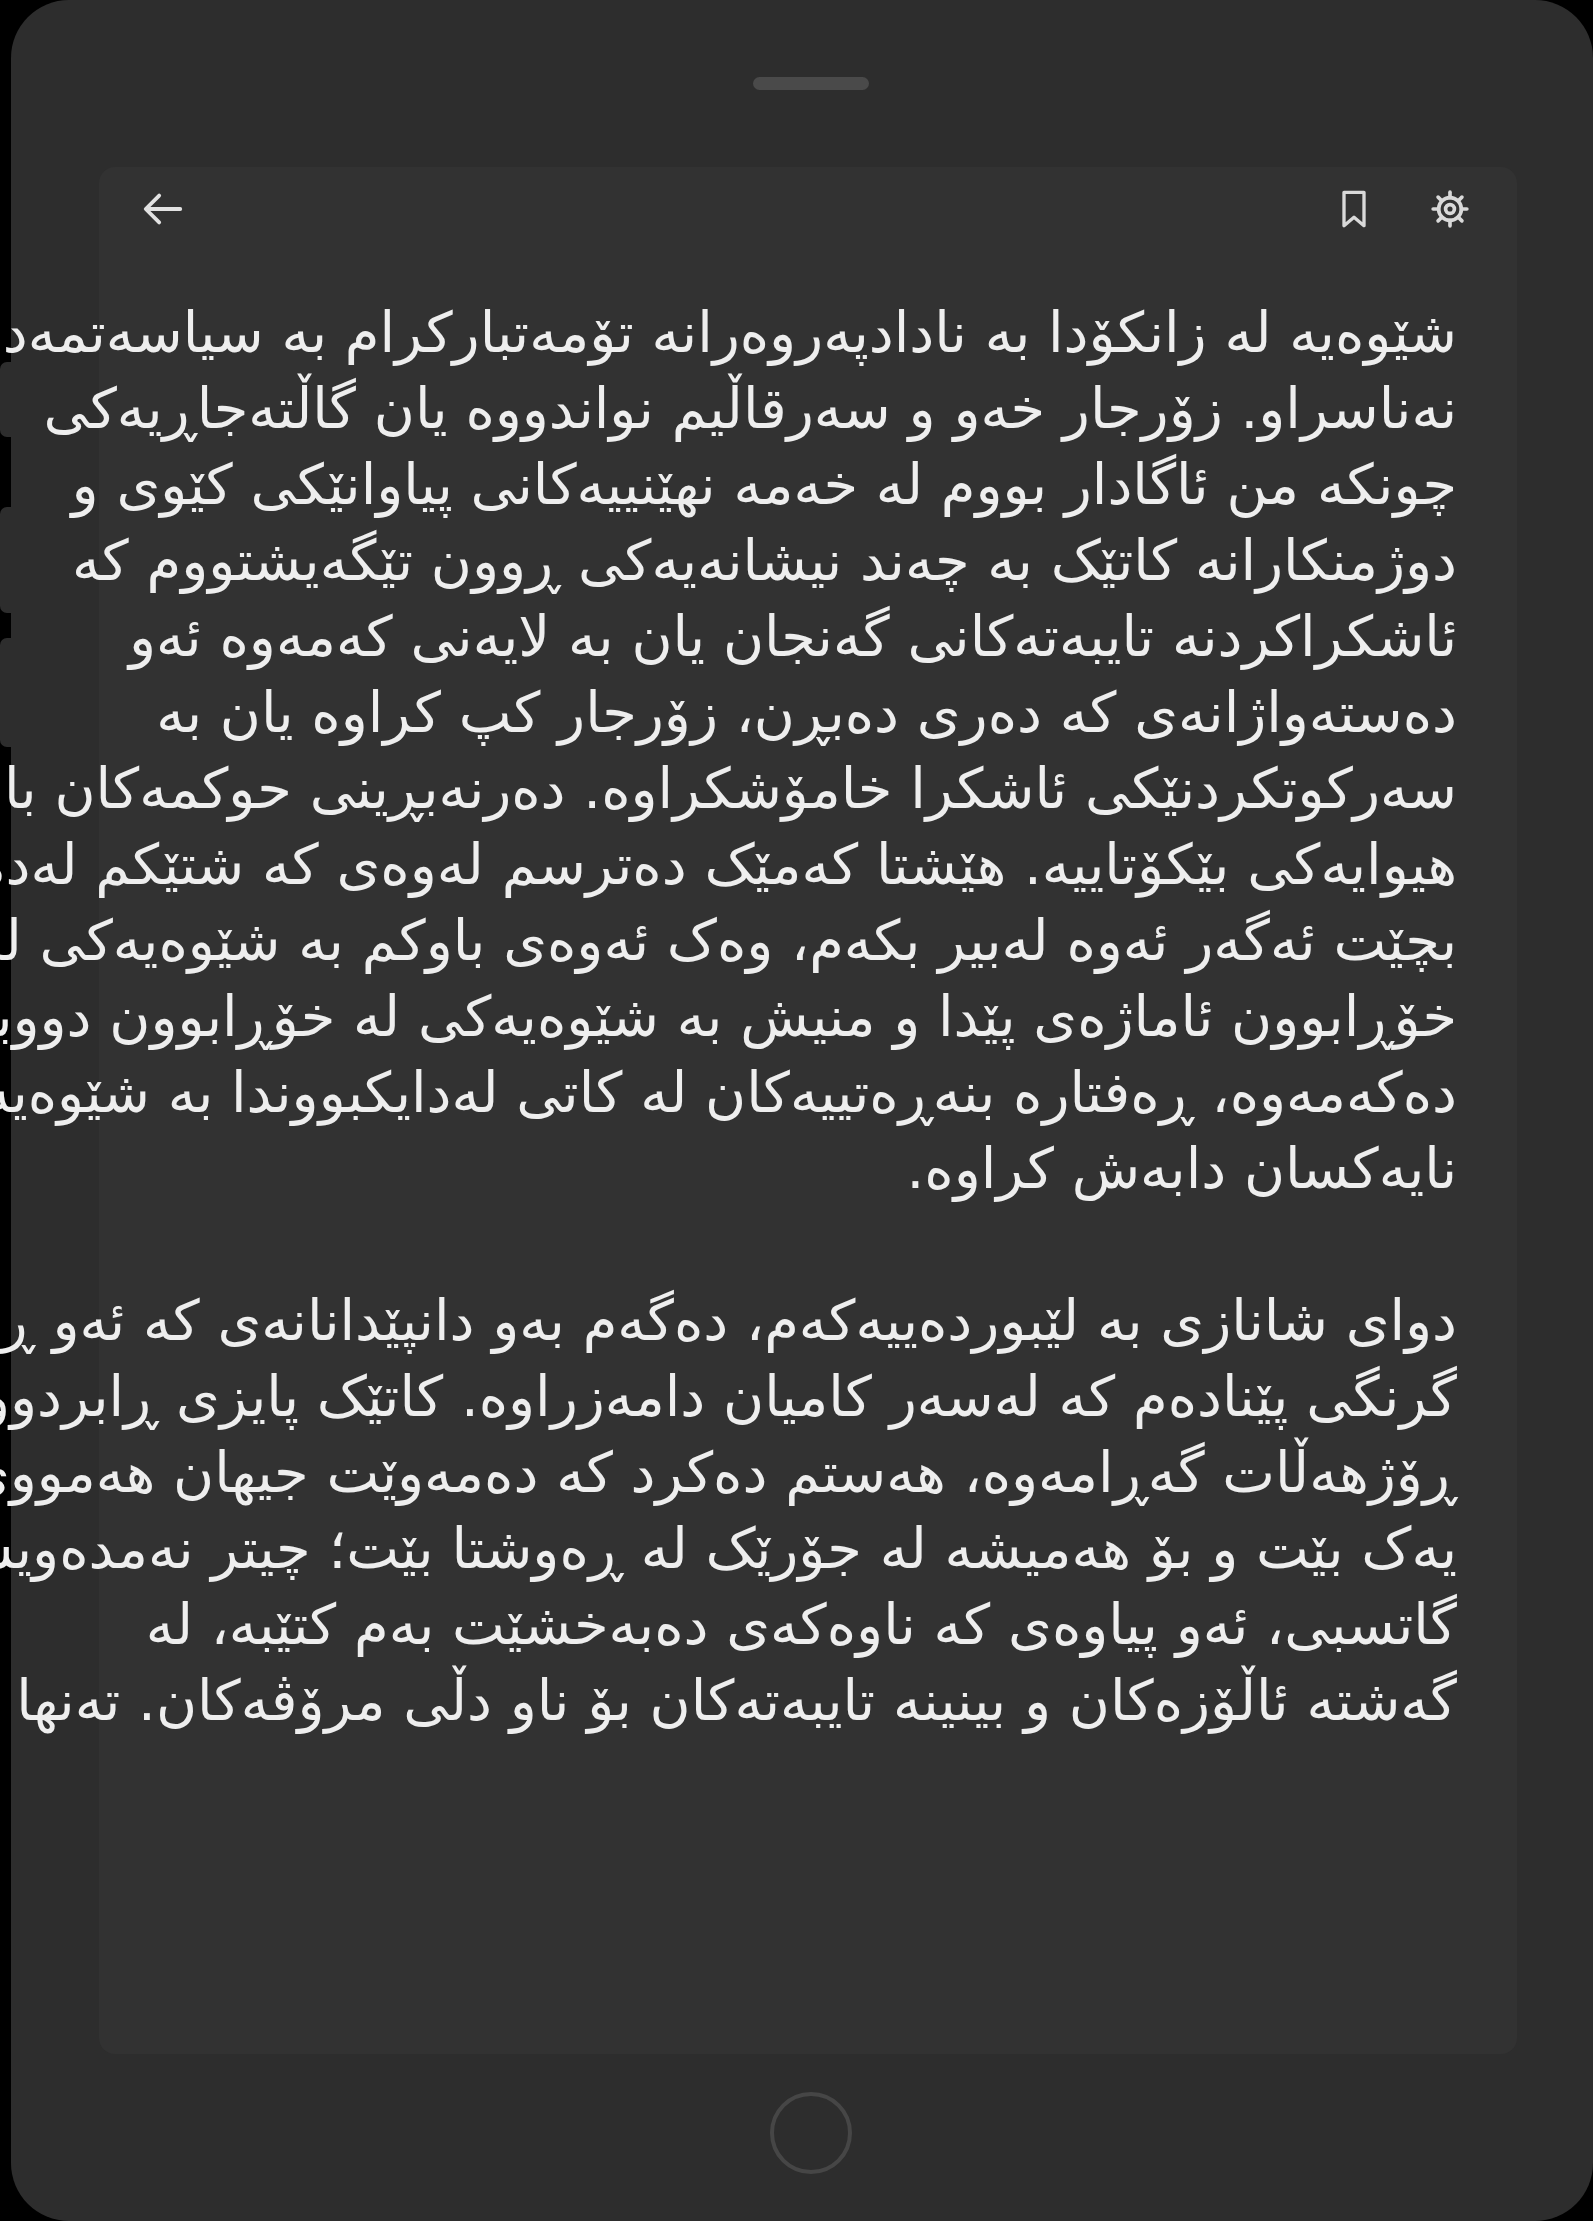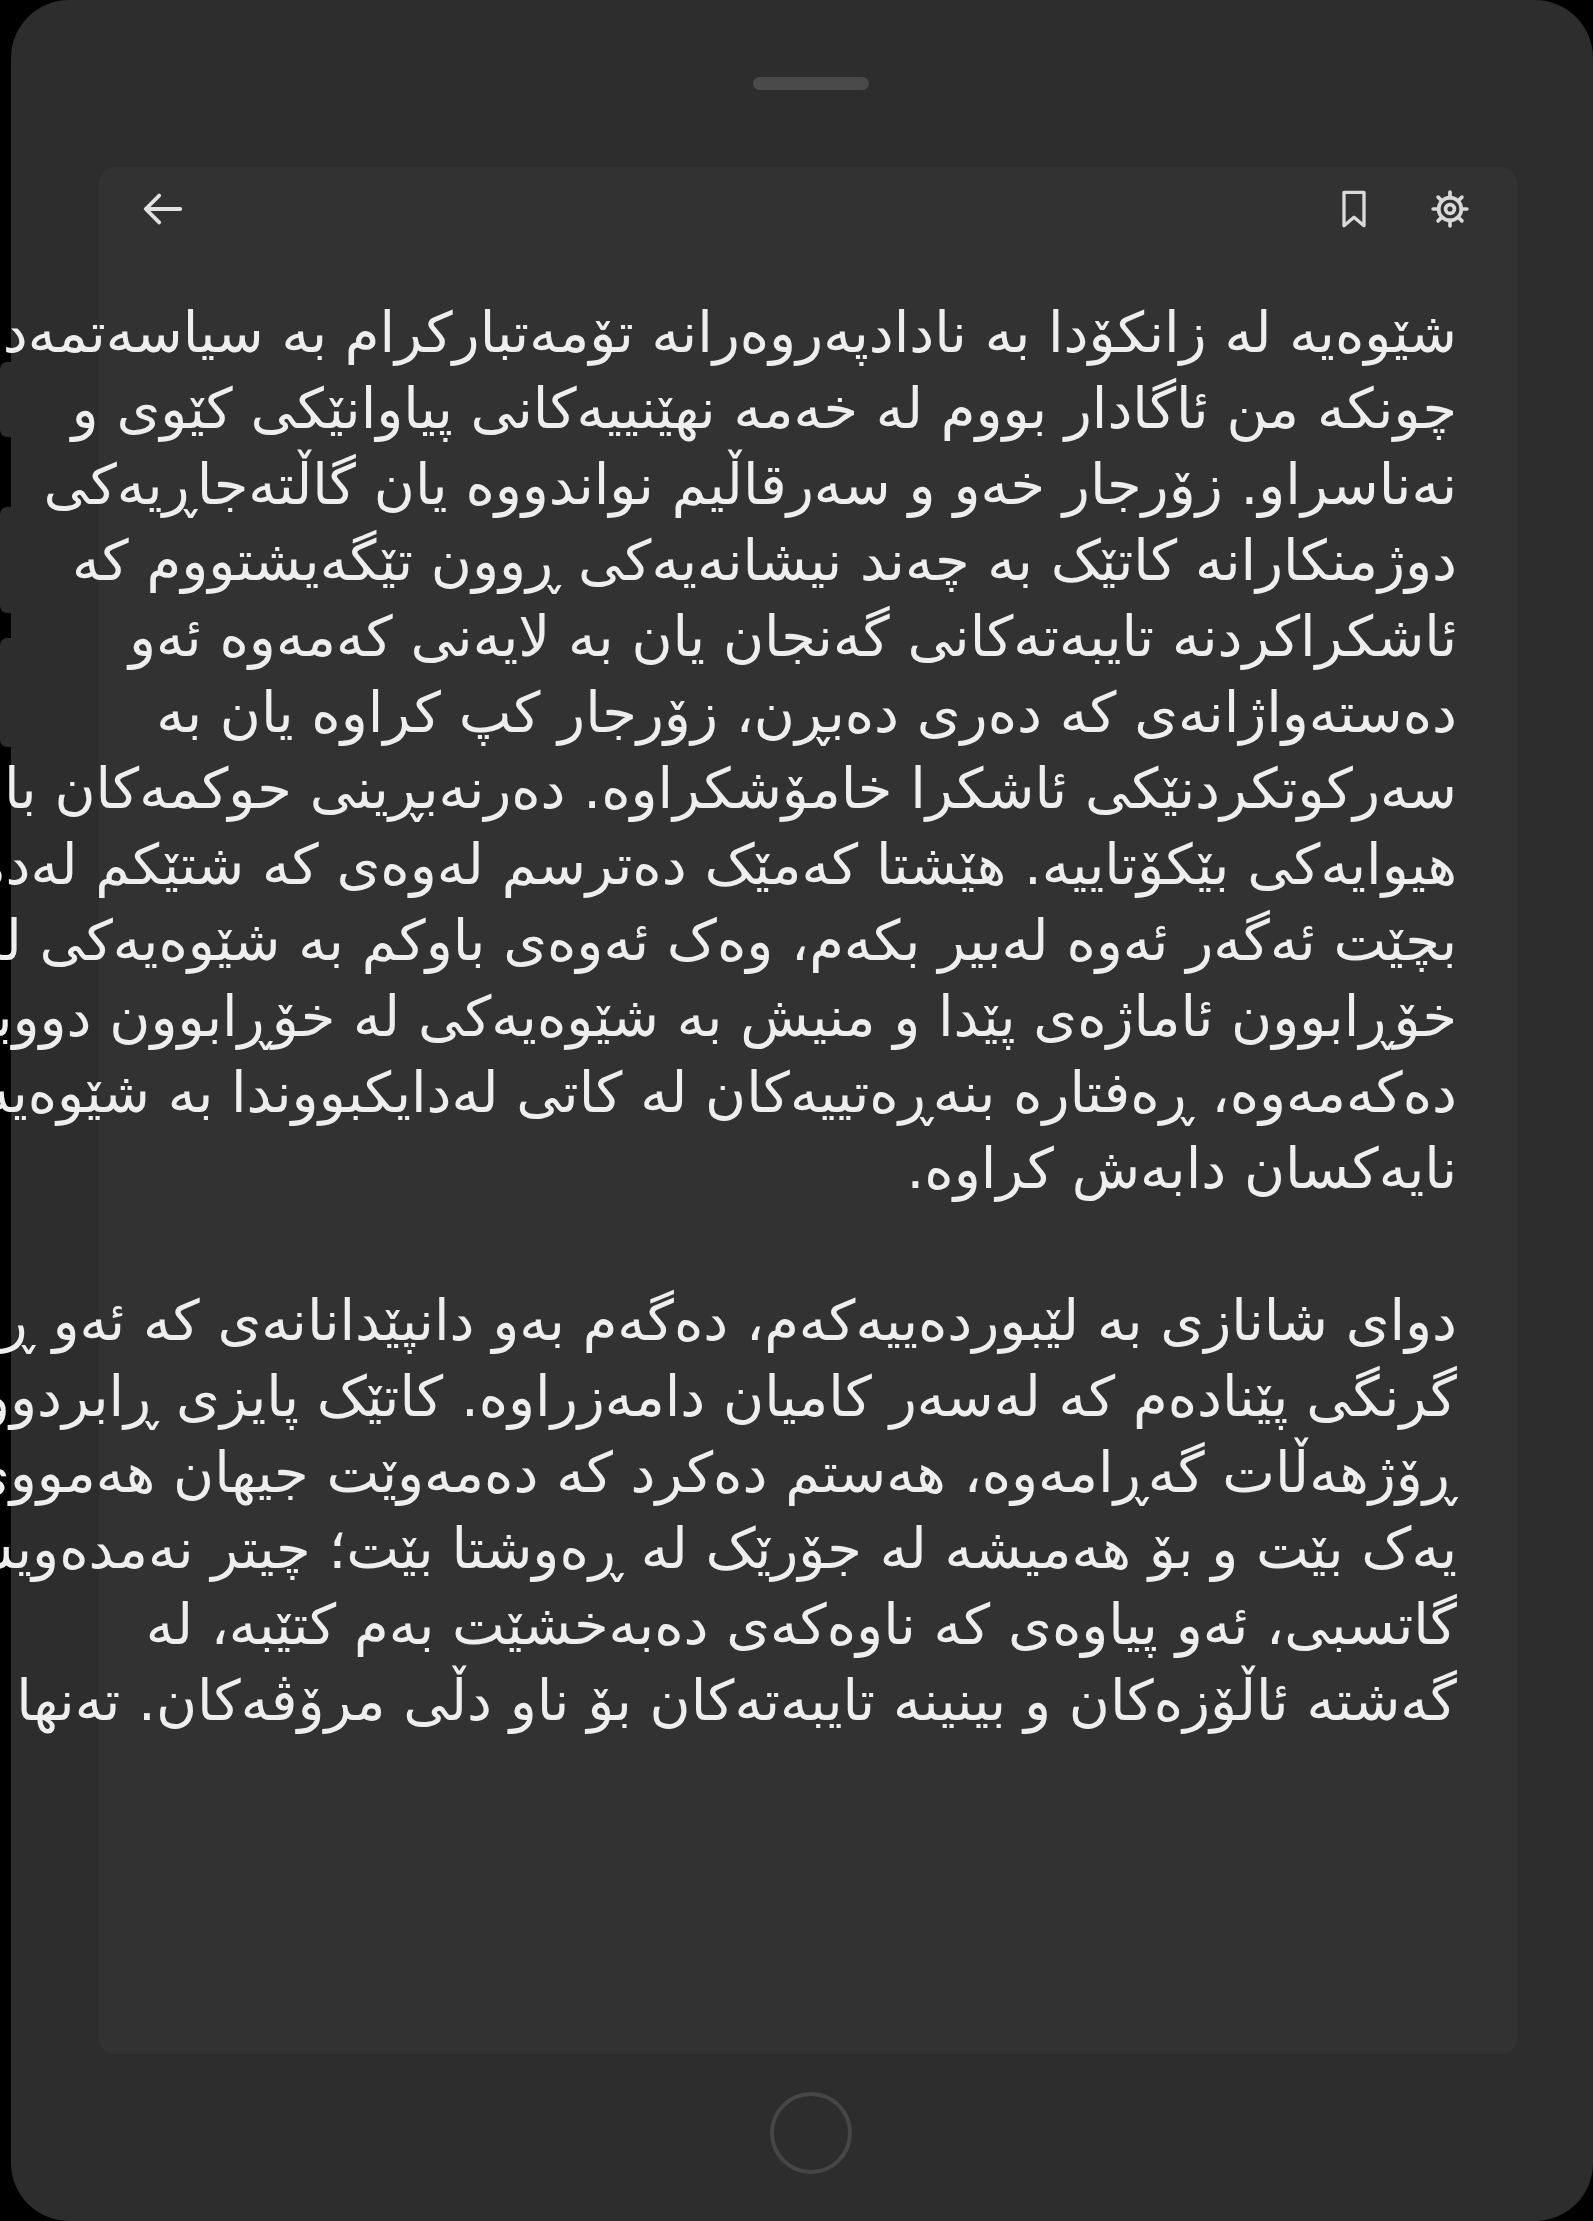--- a/index.html
+++ b/index.html
@@ -120,22 +120,22 @@
           </svg>
         </span>
       </div>
 
     </div>
 
     <div class="reader-text">
 
       <div class="para">
         <div class="text-line">شێوەیە لە زانکۆدا بە نادادپەروەرانە تۆمەتبارکرام بە سیاسەتمەدار،</div>
+        <div class="text-line">نەناسراو. زۆرجار خەو و سەرقاڵیم نواندووە یان گاڵتەجاڕیەکی</div>
         <div class="text-line">چونکە من ئاگادار بووم لە خەمە نهێنییەکانی پیاوانێکی کێوی و</div>
-        <div class="text-line">نەناسراو. زۆرجار خەو و سەرقاڵیم نواندووە یان گاڵتەجاڕیەکی</div>
         <div class="text-line">دوژمنکارانە کاتێک بە چەند نیشانەیەکی ڕوون تێگەیشتووم کە</div>
         <div class="text-line">ئاشکراکردنە تایبەتەکانی گەنجان یان بە لایەنی کەمەوە ئەو</div>
         <div class="text-line">دەستەواژانەی کە دەری دەبڕن، زۆرجار کپ کراوە یان بە</div>
         <div class="text-line">سەرکوتکردنێکی ئاشکرا خامۆشکراوە. دەرنەبڕینی حوکمەکان بابەتی</div>
         <div class="text-line">هیوایەکی بێکۆتاییە. هێشتا کەمێک دەترسم لەوەی کە شتێکم لەدەست</div>
         <div class="text-line">بچێت ئەگەر ئەوە لەبیر بکەم، وەک ئەوەی باوکم بە شێوەیەکی لە</div>
         <div class="text-line">خۆڕابوون ئاماژەی پێدا و منیش بە شێوەیەکی لە خۆڕابوون دووبارەی</div>
         <div class="text-line">دەکەمەوە، ڕەفتارە بنەڕەتییەکان لە کاتی لەدایکبووندا بە شێوەیەکی</div>
         <div class="text-line">نایەکسان دابەش کراوە.</div>
       </div>

